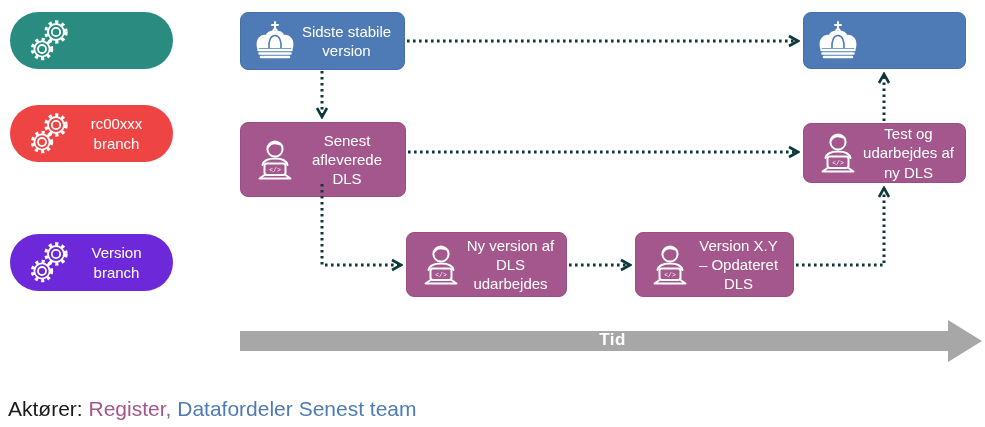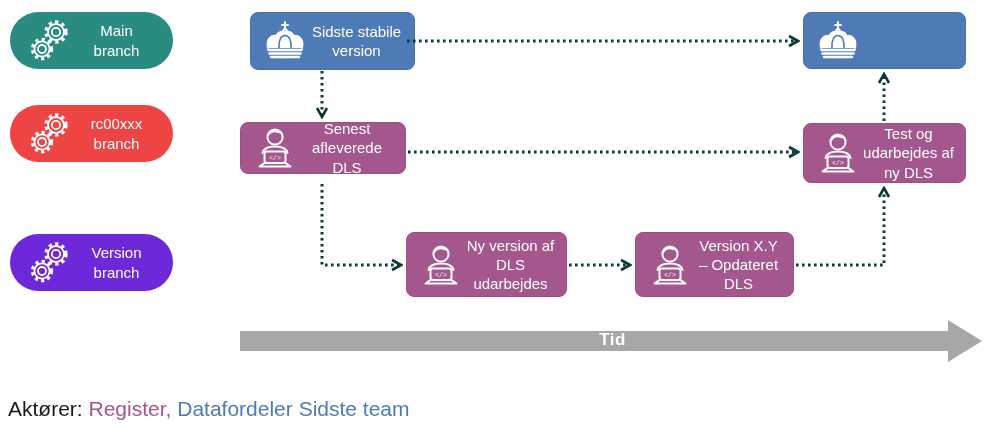--- a/index.html
+++ b/index.html
@@ -51,23 +51,23 @@
   .node .node-label {
     flex: 1;
     text-align: center;
     font-size: 15px;
     line-height: 1.28;
     padding: 0 2px;
   }
   .node.stable { background: #4E7BB5; border: 1px solid #4571AB; }
   .node.dls    { background: #A4578C; border: 1px solid #9A4E83; }
 
-  #node-sidste    { left: 240px; top: 12px;  width: 165px; height: 58px; margin-left: 10px; }
+  #node-sidste    { left: 240px; top: 12px;  width: 165px; height: 58px; }
   #node-idrift    { left: 803px; top: 12px;  width: 163px; height: 57px; }
-  #node-senest    { left: 240px; top: 122px; width: 166px; height: 52px; }
+  #node-senest    { left: 240px; top: 122px; width: 166px; height: 75px; }
   #node-test      { left: 803px; top: 123px; width: 163px; height: 60px; }
   #node-nyversion { left: 406px; top: 232px; width: 161px; height: 65px; }
   #node-versionxy { left: 635px; top: 232px; width: 159px; height: 65px; justify-content: space-between; }
 
   
   .overlay {
     position: absolute;
     left: 0; top: 0;
     width: 985px; height: 427px;
     pointer-events: none;
@@ -144,21 +144,20 @@
         <path d="M11.5,37 L6.5,40.5 H37.5 L32.5,37"></path>
         <text x="22" y="34.3" font-size="6.4" font-family="Liberation Mono, monospace" fill="#ffffff" stroke="none" text-anchor="middle">&lt;/&gt;</text>
       </g>
     </defs>
   </svg>
 
   <div class="pill" id="pill-main">
     <svg class="gears" viewBox="0 0 42 44">
         <use href="#gears-def"></use>
       </svg>
-    <div class="pill-label">Main branch</div>
   </div>
 
   <div class="pill" id="pill-rc">
     <svg class="gears" viewBox="0 0 42 44">
         <use href="#gears-def"></use>
       </svg>
     <div class="pill-label">rc00xxx branch</div>
   </div>
 
   <div class="pill" id="pill-version">
@@ -225,16 +224,16 @@
       <path d="M884,121 L884,74" marker-end="url(#chev)"></path>
     </g>
     <polygon points="240,331 948,331 948,320 982,341 948,362 948,351 240,351" fill="#A7A7A7"></polygon>
   </svg>
 
   <div class="timeline-label">Tid</div>
 
   <div class="footer">
     <span>Aktører:</span>
     <span class="actor-register">Register,</span>
-    <span class="actor-datafordeler">Datafordeler Sidste team</span>
+    <span class="actor-datafordeler">Datafordeler Senest team</span>
   </div>
 
 </div>
 
 </body></html>

